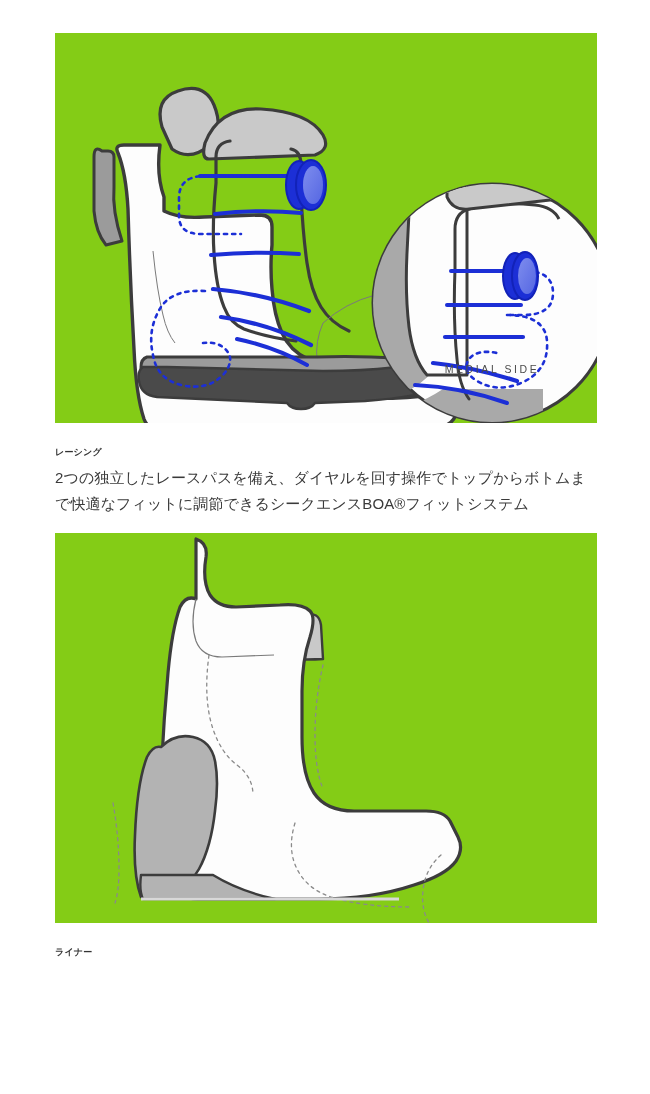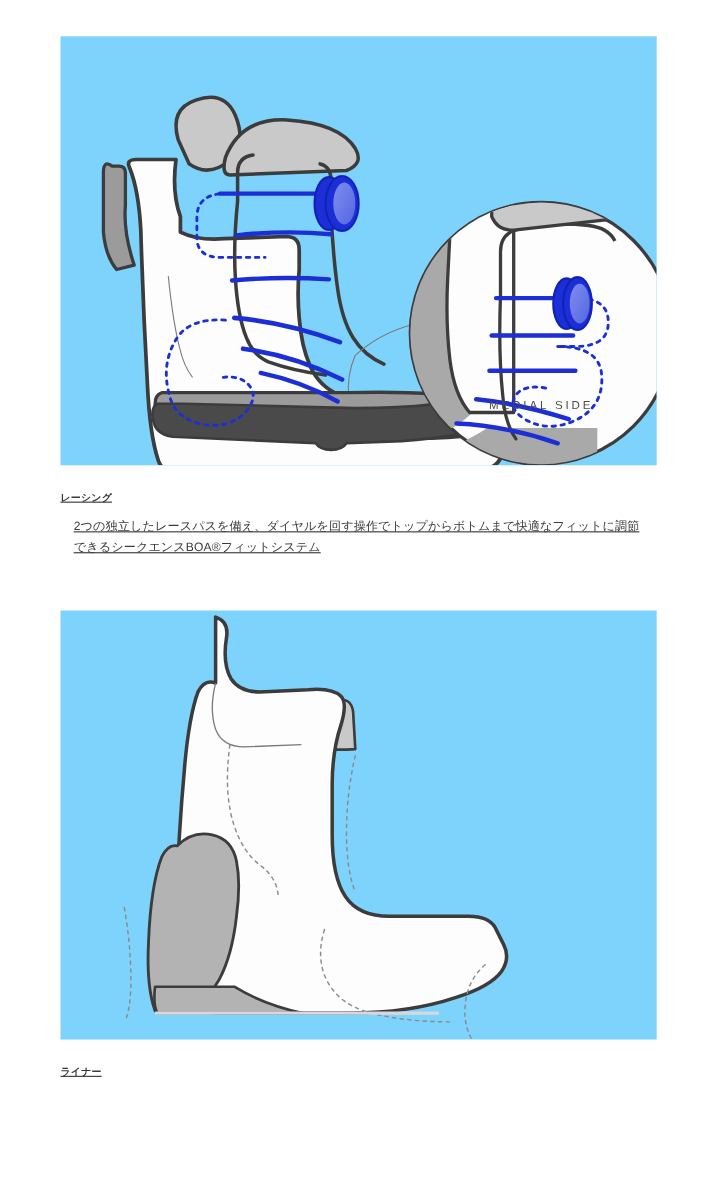--- a/index.html
+++ b/index.html
@@ -11,59 +11,58 @@
     width: 650px; height: 1094px;
     font-family: "Liberation Sans", "DejaVu Sans", sans-serif;
     color: #333333;
     overflow: hidden;
   }
 
   .page { position: relative; width: 650px; height: 1094px; }
 
   .feature-section { position: absolute; left: 0; width: 650px; }
   #section-lacing { top: 0; }
-  #section-liner  { top: 522px; }
+  #section-liner  { top: 500px; }
 
   .media-panel {
     position: relative;
     margin: 33px 53px 0 55px;
     width: 542px;
     height: 390px;
-    background: #7dd3fc;
+    background: #84cc16;
     overflow: hidden;
   }
   .media-panel.liner-panel { height: 390px; margin-top: 33px; }
 
   .media-panel svg { display: block; width: 100%; height: 100%; }
 
   .text-block {
     margin: 24px 55px 0 55px;
     width: 542px;
-    text-decoration: underline;
   }
   .eyebrow {
     font-size: 9px;
     font-weight: bold;
     color: #333333;
     letter-spacing: 0.2px;
     margin: 0 0 7px 0;
     line-height: 1.2;
   }
   .feature-title {
     font-size: 15.5px;
     font-weight: normal;
     color: #222222;
     margin: 0 0 9px 0;
     line-height: 1.3;
   }
   .feature-desc {
-    font-size: 11px;
+    font-size: 15px;
     color: #3a3a3a;
     line-height: 1.75;
-    margin: 12px;
+    margin: 0;
     letter-spacing: 0.1px;
   }
 
   .medial-label {
     position: absolute;
     left: 357px;
     top: 330px;
     width: 160px;
     text-align: center;
     font-size: 10.5px;

